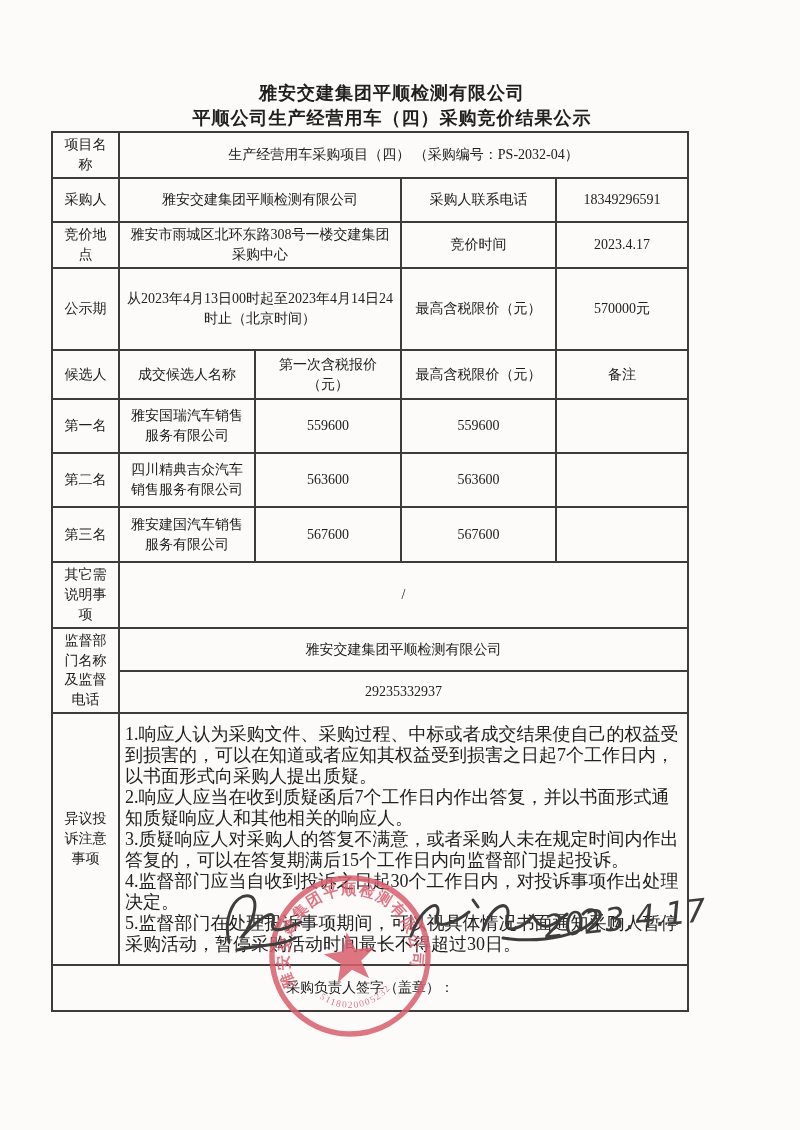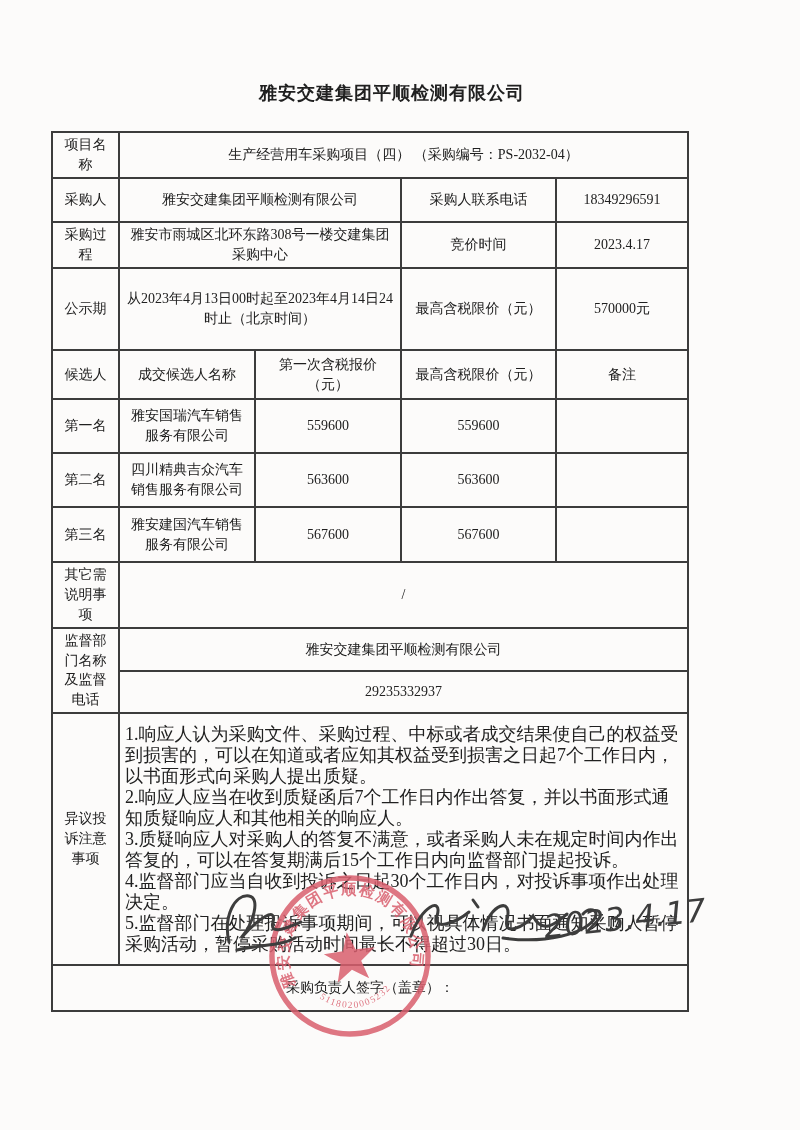--- a/index.html
+++ b/index.html
@@ -47,20 +47,21 @@
     z-index:4;pointer-events:none;
   }
 </style>
 </head>
 <body>
 
 <div class="page">
 
   <div class="title">
     <div>雅安交建集团平顺检测有限公司</div>
+    <div>平顺公司生产经营用车（四）采购竞价结果公示</div>
   </div>
 
   <table class="doc">
     <colgroup>
       <col style="width:67px">
         <col style="width:136px">
         <col style="width:146px">
       <col style="width:155px">
         <col style="width:132px">
     </colgroup>
@@ -72,21 +73,21 @@
     </tr>
 
     <tr class="r2">
       <td class="lbl">采购人</td>
       <td colspan="2" class="left">雅安交建集团平顺检测有限公司</td>
       <td>采购人联系电话</td>
       <td>18349296591</td>
     </tr>
 
     <tr class="r3">
-      <td class="lbl">采购过程</td>
+      <td class="lbl">竞价地点</td>
       <td colspan="2" class="left">雅安市雨城区北环东路308号一楼交建集团采购中心</td>
       <td>竞价时间</td>
       <td>2023.4.17</td>
     </tr>
 
     <tr class="r4">
       <td class="lbl">公示期</td>
       <td colspan="2" class="left">从2023年4月13日00时起至2023年4月14日24时止（北京时间）</td>
       <td>最高含税限价（元）</td>
       <td>570000元</td>

